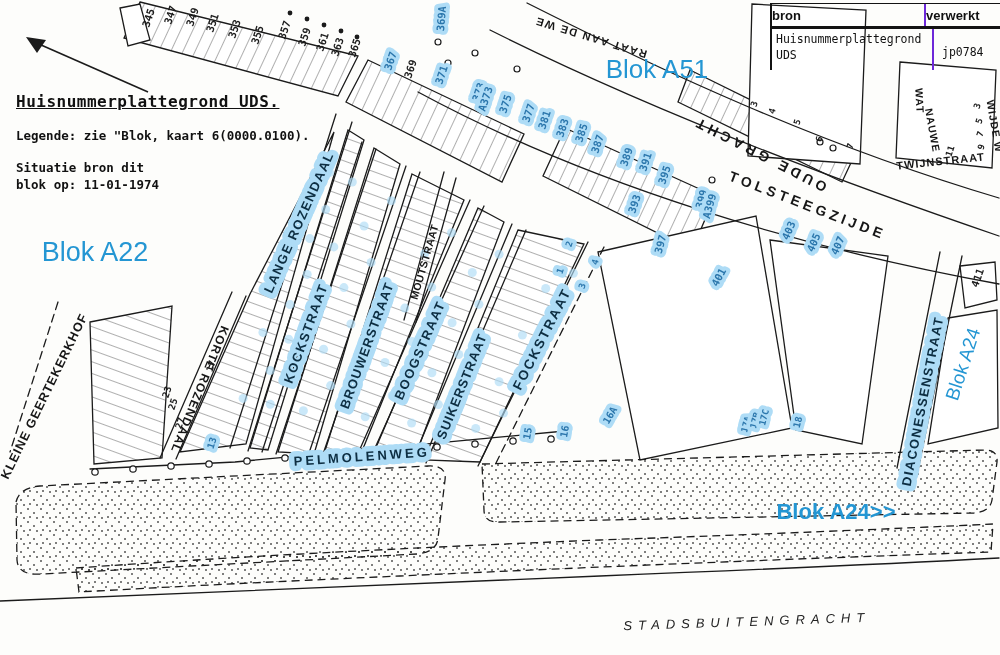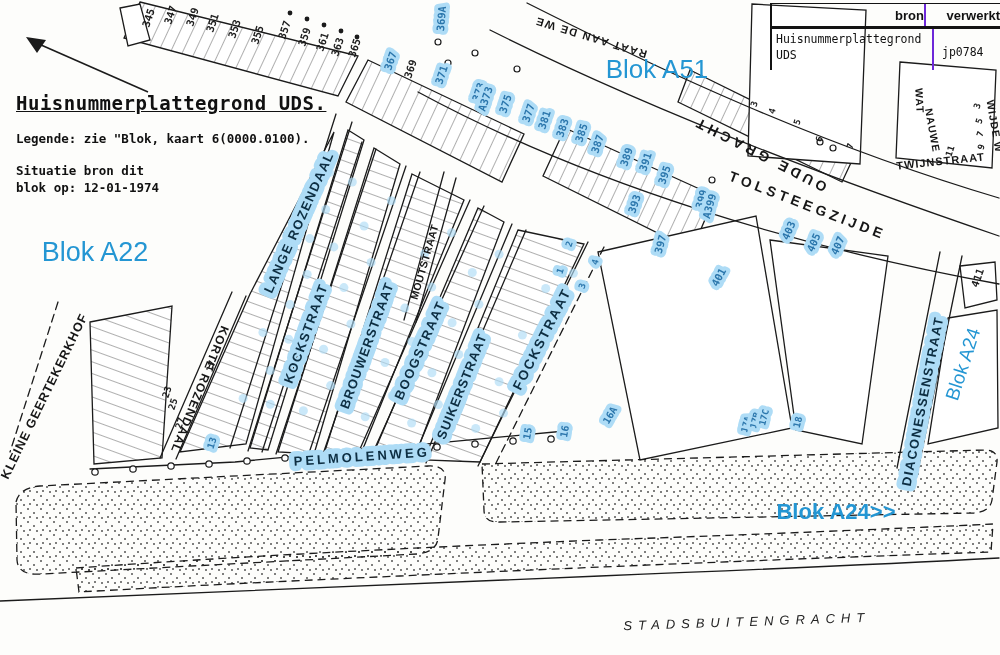--- a/index.html
+++ b/index.html
@@ -10,26 +10,26 @@
   .blk polygon{stroke:#1b1b1b;stroke-width:1.3}
   .band path{stroke:#1b1b1b;stroke-width:1.3;stroke-dasharray:8 5;fill:url(#stip)}
   text{user-select:none}
   .slabel{font-family:"Liberation Sans",sans-serif;font-weight:700;fill:#161616}
   .slabel.hl{paint-order:stroke;stroke:var(--hl);stroke-width:11px;stroke-linejoin:round;fill:#0d2e42}
   .num{font-family:"DejaVu Sans Mono",monospace;font-weight:700;fill:#1d1d1d}
   .num.hl{paint-order:stroke;stroke:var(--hl);stroke-width:8px;stroke-linejoin:round;fill:#2b76ac}
   .blok{font-family:"Liberation Sans",sans-serif;fill:var(--blue)}
   .water{font-family:"Liberation Sans",sans-serif;font-style:italic;fill:#242424}
   .legend{position:absolute;left:16px;top:92px;font-family:"DejaVu Sans Mono",monospace;color:#111;font-weight:700}
-  .legend .t{font-size:19px;text-decoration:underline;letter-spacing:.5px;margin:0 0 16px 0}
+  .legend .t{font-size:16px;text-decoration:underline;letter-spacing:.5px;margin:0 0 16px 0}
   .legend .l{font-size:12.5px;line-height:17px;margin:0}
   .legend .gap{height:15px}
   .itable{position:absolute;left:770px;top:3px;width:228px;border-left:2px solid #131313;border-top:1.5px solid #131313;font-family:"DejaVu Sans Mono",monospace;color:#111;background:transparent}
   .itable .hdr{display:flex;border-bottom:3px solid #131313;font-family:"Liberation Sans",sans-serif;font-weight:700;font-size:13px}
-  .itable .hdr div{padding:4px 0 3px;text-align:right}
+  .itable .hdr div{padding:4px 0 3px;text-align:left}
   .c1{width:152px}
   .c2{flex:1;border-left:2px solid #6d28d9}
   .itable .bdy{display:flex;font-size:11.5px;font-weight:400}
   .bdy .c1{padding:3px 4px 8px 4px}
   .bdy .c1 .r{text-align:left;padding-right:12px;margin-top:2px}
   .bdy .c2{padding:16px 0 8px 8px}
 </style>
 </head>
 <body>
 
@@ -280,21 +280,21 @@
         <text x="747" y="626" text-anchor="middle" transform="rotate(-2 747 626)" font-size="13" letter-spacing="6" class="water">STADSBUITENGRACHT</text>
         <text x="592" y="34" text-anchor="middle" transform="rotate(197 592 34)" font-size="11" letter-spacing="1.5" class="slabel">RAAT AAN DE WE</text>
       </g>
   </svg>
 
   <div class="legend">
     <p class="t">Huisnummerplattegrond UDS.</p>
     <p class="l">Legende: zie "Blok, kaart 6(0000.0100).</p>
     <div class="gap"></div>
     <p class="l">Situatie bron dit</p>
-    <p class="l">blok op: 12-01-1974</p>
+    <p class="l">blok op: 11-01-1974</p>
   </div>
 
   <div class="itable">
     <div class="hdr">
       <div class="c1">bron</div>
       <div class="c2">verwerkt</div>
     </div>
     <div class="bdy">
       <div class="c1">
         <div>Huisnummerplattegrond</div>

